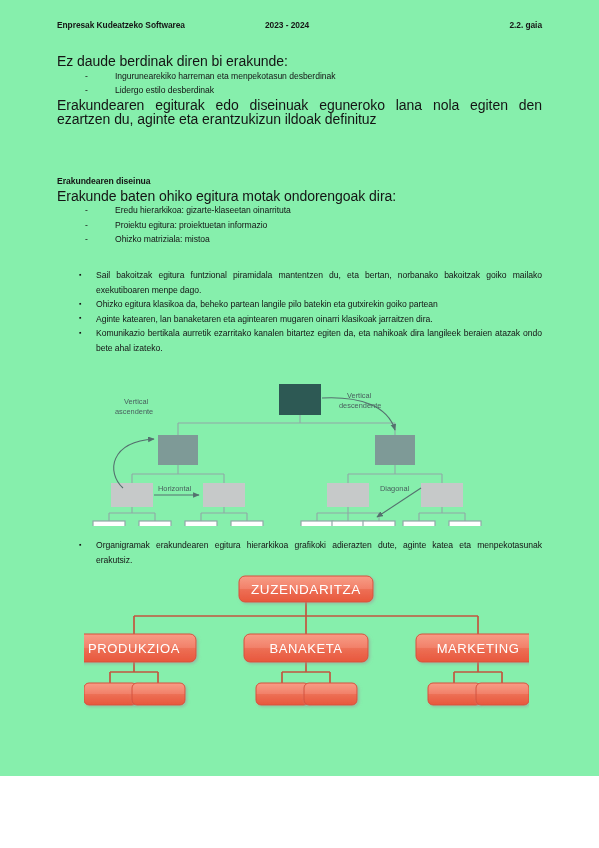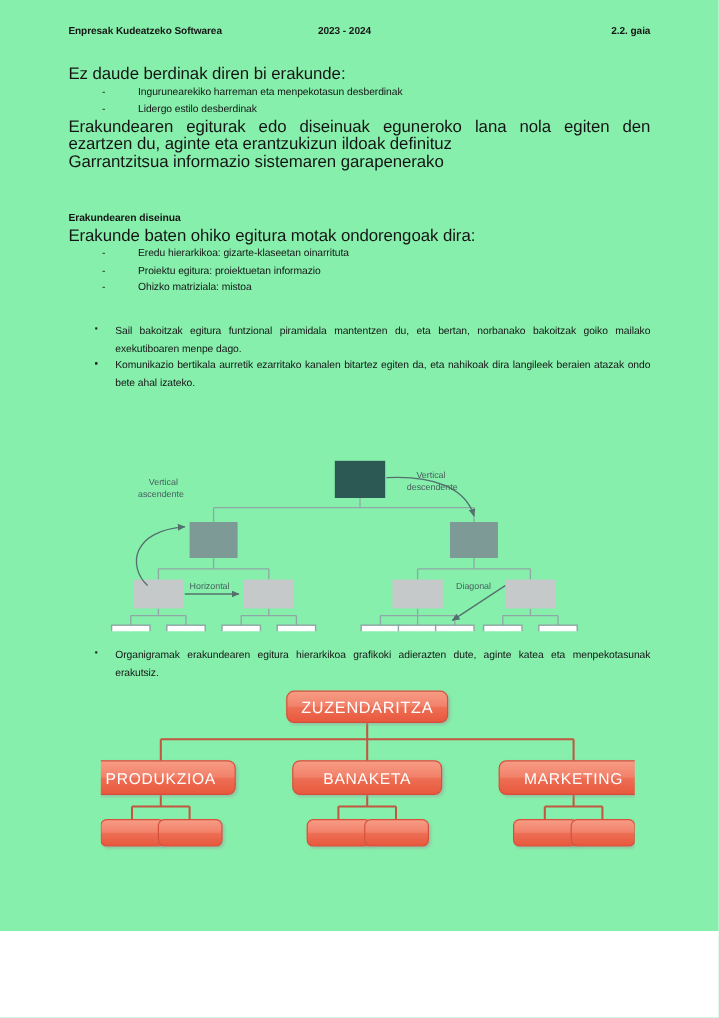--- a/index.html
+++ b/index.html
@@ -144,21 +144,20 @@
       <li>
         <span class="mk">-</span>
         <span>Ingurunearekiko harreman eta menpekotasun desberdinak</span>
       </li>
       <li>
         <span class="mk">-</span>
         <span>Lidergo estilo desberdinak</span>
       </li>
     </ul>
     <div class="p just">Erakundearen egiturak edo diseinuak eguneroko lana nola egiten den ezartzen du, aginte eta erantzukizun ildoak definituz</div>
-    <div class="p">Garrantzitsua informazio sistemaren garapenerako</div>
   </div>
 
   <div class="block" style="top:174px;">
     <div class="h-sec">Erakundearen diseinua</div>
     <div class="p">Erakunde baten ohiko egitura motak ondorengoak dira:</div>
     <ul class="dash-list">
       <li>
         <span class="mk">-</span>
         <span>Eredu hierarkikoa: gizarte-klaseetan oinarrituta</span>
       </li>
@@ -175,20 +174,25 @@
 
   <div class="block" style="top:262px;">
     <div style="height:6px;"></div>
     <ul class="sq-list">
       <li>
         <span class="mk">▪</span>
         <span>Sail bakoitzak egitura funtzional piramidala mantentzen du, eta bertan, norbanako bakoitzak goiko mailako exekutiboaren menpe dago.</span>
       </li>
       <li>
         <span class="mk">▪</span>
+        <span>Ohizko egitura klasikoa da, beheko partean langile pilo batekin eta gutxirekin goiko partean</span>
+      </li>
+      <li>
+        <span class="mk">▪</span>
+        <span>Aginte katearen, lan banaketaren eta agintearen mugaren oinarri klasikoak jarraitzen dira.</span>
       </li>
       <li>
         <span class="mk">▪</span>
         <span>Komunikazio bertikala aurretik ezarritako kanalen bitartez egiten da, eta nahikoak dira langileek beraien atazak ondo bete ahal izateko.</span>
       </li>
     </ul>
   </div>
 
   <div id="tree-figure">
     <svg width="420" height="150" viewBox="0 0 420 150" xmlns="http://www.w3.org/2000/svg">

